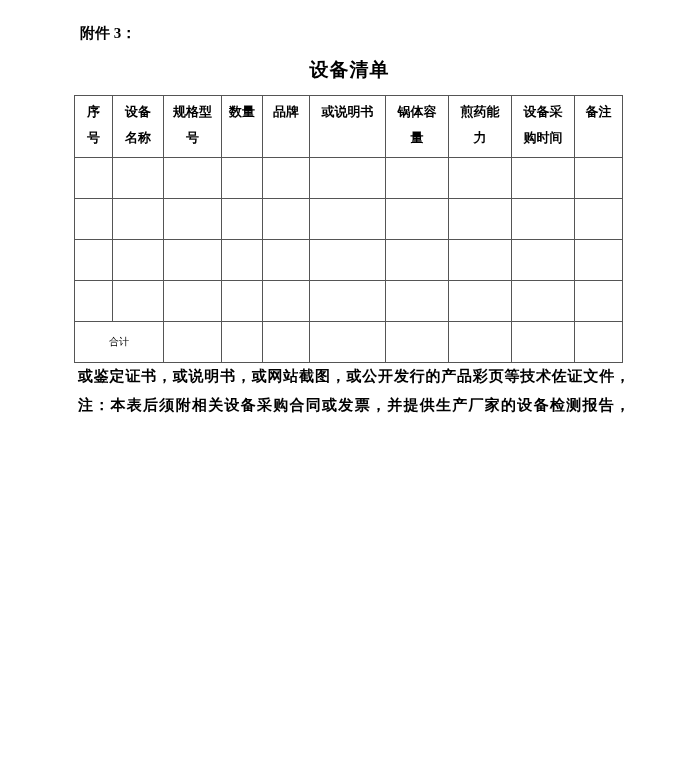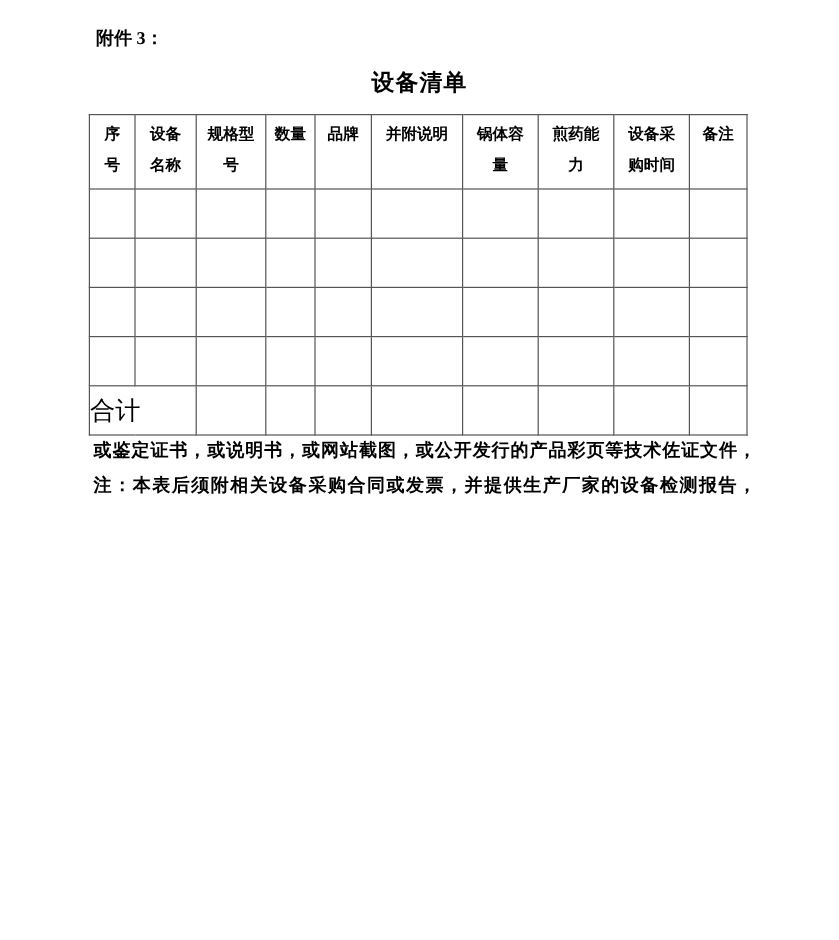--- a/index.html
+++ b/index.html
@@ -60,23 +60,23 @@
     white-space: pre-line;
   }
   tr.data-row td {
     height: 40px;
   }
   tr.total-row td {
     height: 40px;
   }
   td.total-cell {
     vertical-align: middle;
-    text-align: left;
+    text-align: center;
     padding-left: 7px;
-    font-size: 21px;
+    font-size: 10px;
     font-weight: normal;
   }
   .note-block {
     position: absolute;
     left: 78px;
     top: 362px;
     width: 552px;
     font-size: 15px;
     font-weight: bold;
     line-height: 29px;
@@ -111,21 +111,21 @@
     <tbody>
       <tr class="header-row">
         <td>序
 号</td>
         <td>设备
 名称</td>
         <td>规格型
 号</td>
         <td>数量</td>
         <td>品牌</td>
-        <td>并附说明</td>
+        <td>或说明书</td>
         <td>锅体容
 量</td>
         <td>煎药能
 力</td>
         <td>设备采
 购时间</td>
         <td>备注</td>
       </tr>
 
       <tr class="data-row">

